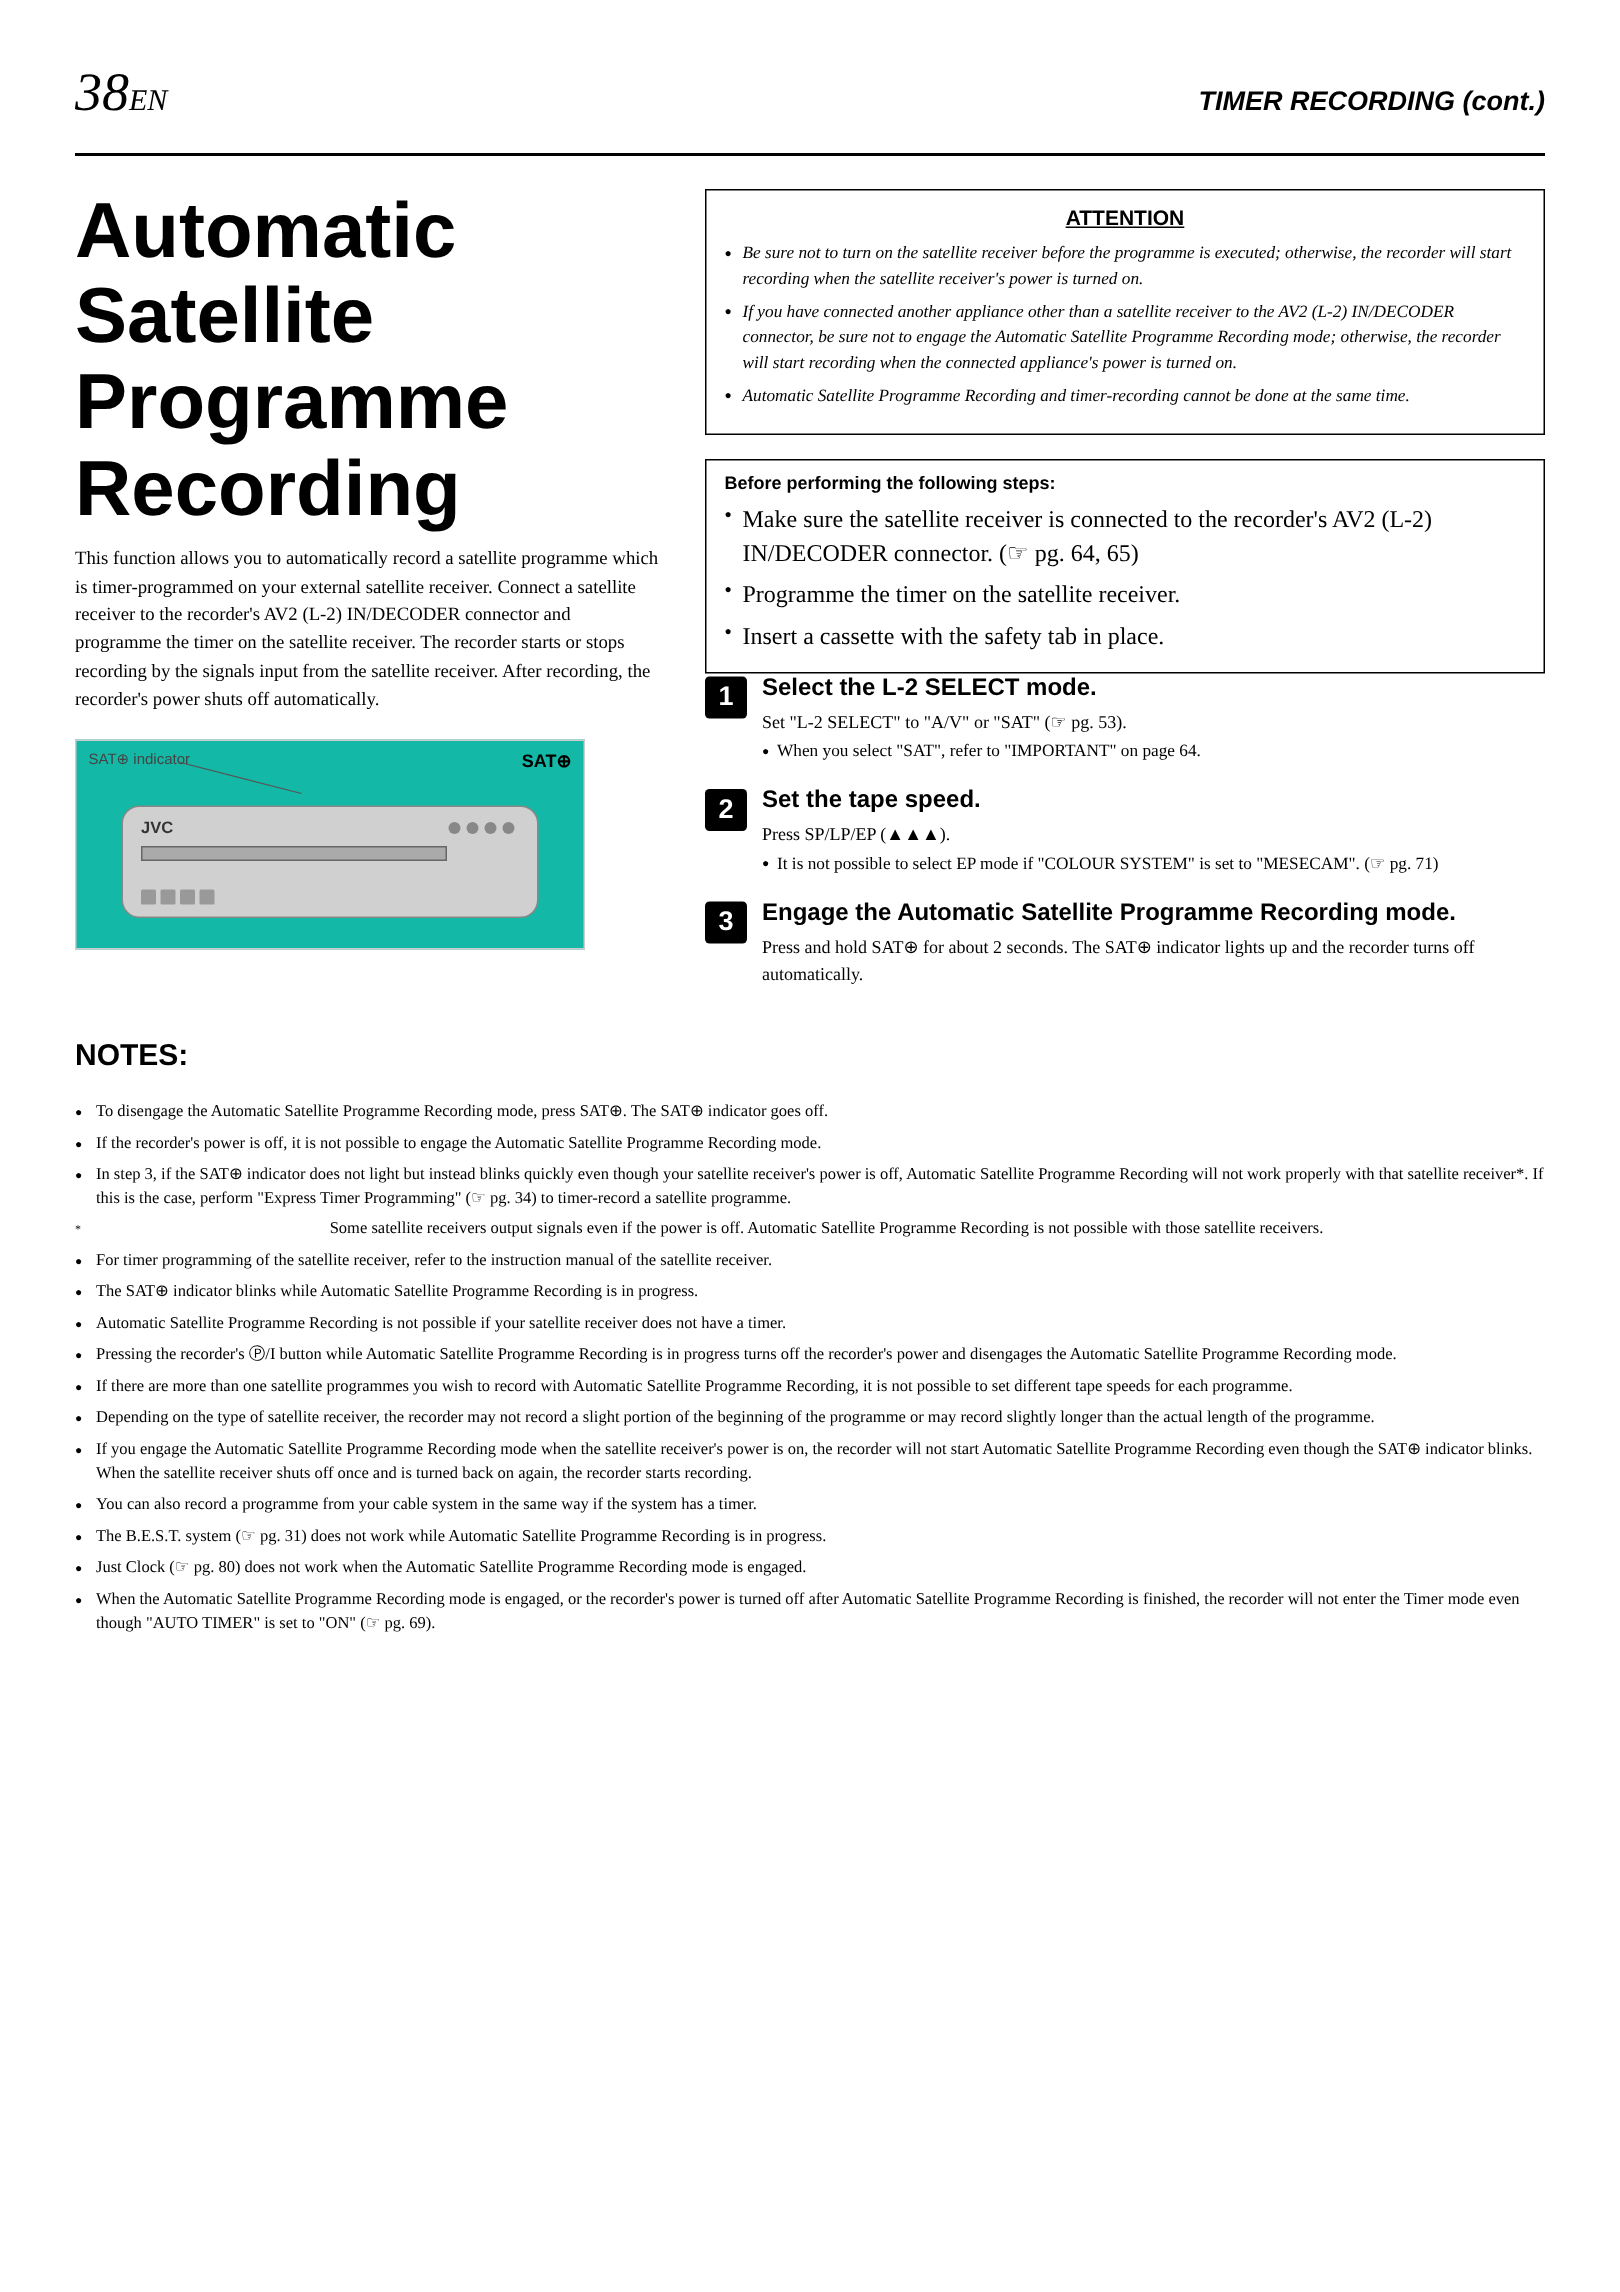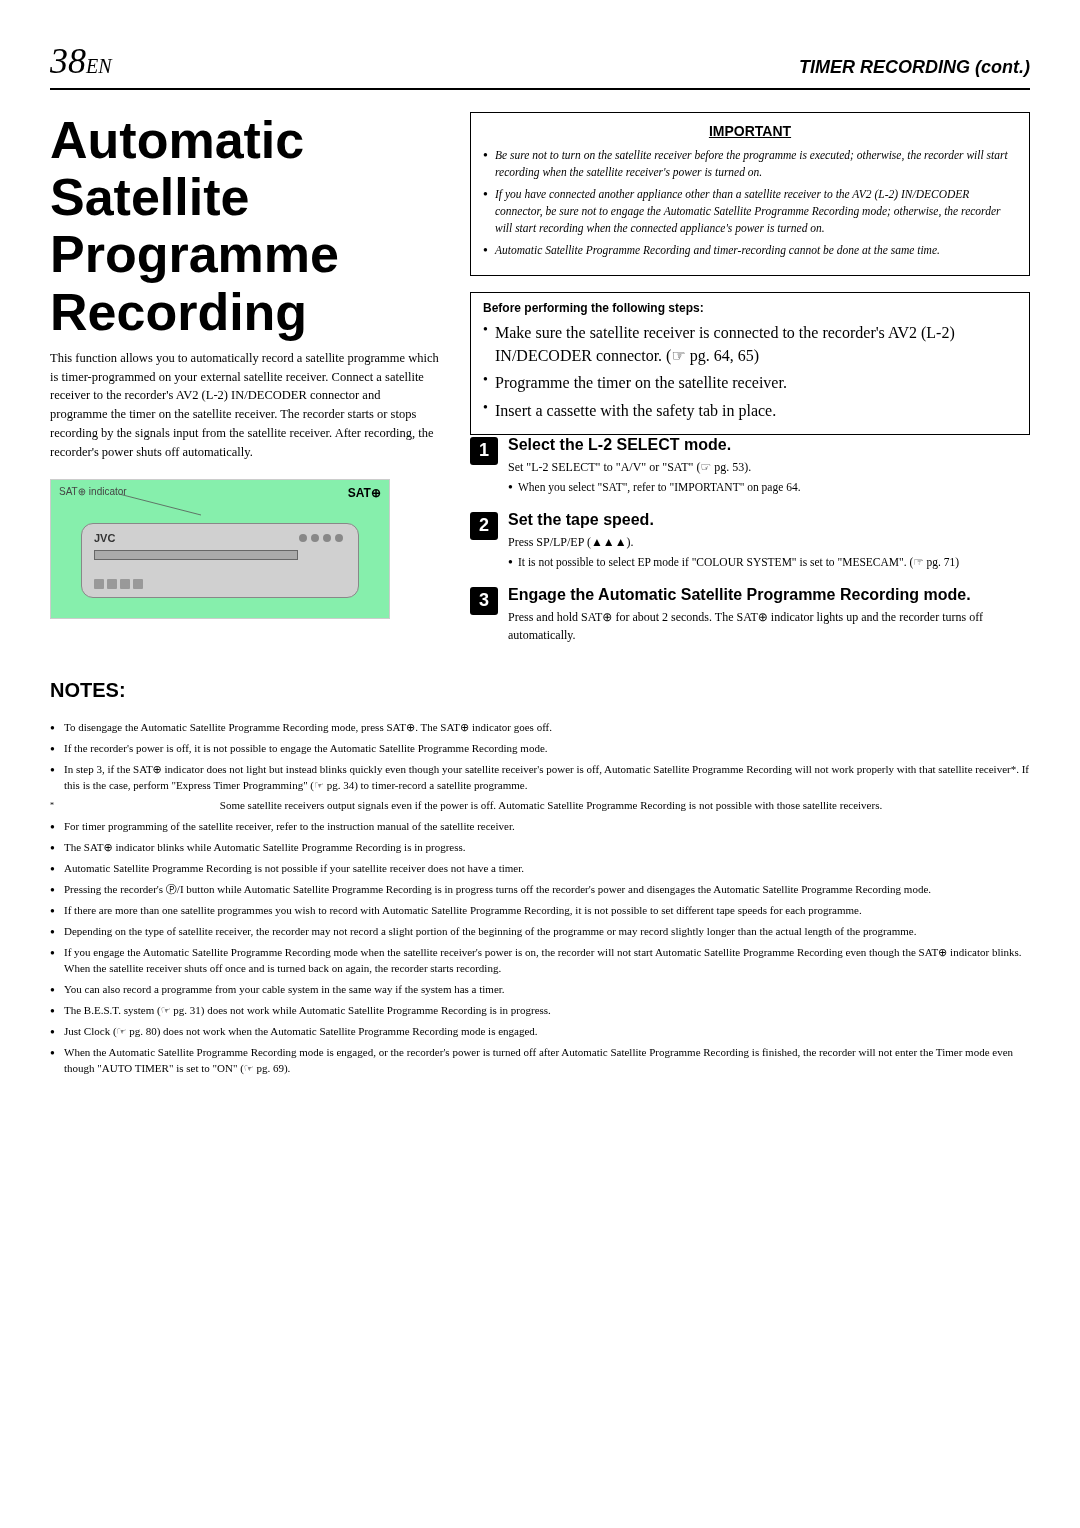--- a/index.html
+++ b/index.html
@@ -12,21 +12,21 @@
       min-height: 1528px;
       padding: 40px 50px;
     }
 
     
     .page-header {
       display: flex;
       justify-content: space-between;
       align-items: baseline;
       border-bottom: 2px solid #000;
-      padding-bottom: 6px;
+      padding-bottom: 20px;
       margin-bottom: 22px;
     }
     .page-number {
       font-size: 36px;
       font-style: italic;
       font-weight: normal;
       font-family: 'Times New Roman', serif;
     }
     .header-title {
       font-size: 18px;
@@ -64,21 +64,21 @@
       margin-bottom: 18px;
     }
 
     
     .device-image {
       border: 1px solid #ccc;
       width: 340px;
       height: 140px;
       position: relative;
       margin-top: 10px;
-      background: #86efac;
+      background: #14b8a6;
     }
     .device-body {
       position: absolute;
       bottom: 20px;
       left: 30px;
       right: 30px;
       height: 75px;
       background: #d0d0d0;
       border: 1px solid #888;
       border-radius: 12px;
@@ -322,21 +322,21 @@
 
       <svg style="position:absolute;top:0;left:0;width:100%;height:100%;pointer-events:none;">
         <line x1="68" y1="14" x2="150" y2="35" stroke="#555" stroke-width="0.8"></line>
       </svg>
     </div>
   </div>
 
   <div class="right-col">
 
     <div class="attention-box">
-      <div class="attention-title">IMPORTANT</div>
+      <div class="attention-title">ATTENTION</div>
       <div class="attention-item">Be sure not to turn on the satellite receiver before the programme is executed; otherwise, the recorder will start recording when the satellite receiver's power is turned on.</div>
       <div class="attention-item">If you have connected another appliance other than a satellite receiver to the AV2 (L-2) IN/DECODER connector, be sure not to engage the Automatic Satellite Programme Recording mode; otherwise, the recorder will start recording when the connected appliance's power is turned on.</div>
       <div class="attention-item">Automatic Satellite Programme Recording and timer-recording cannot be done at the same time.</div>
     </div>
 
     <div class="before-box">
       <div class="before-title">Before performing the following steps:</div>
       <div class="before-item">Make sure the satellite receiver is connected to the recorder's AV2 (L-2) IN/DECODER connector. (☞ pg. 64, 65)</div>
       <div class="before-item">Programme the timer on the satellite receiver.</div>
       <div class="before-item">Insert a cassette with the safety tab in place.</div>

